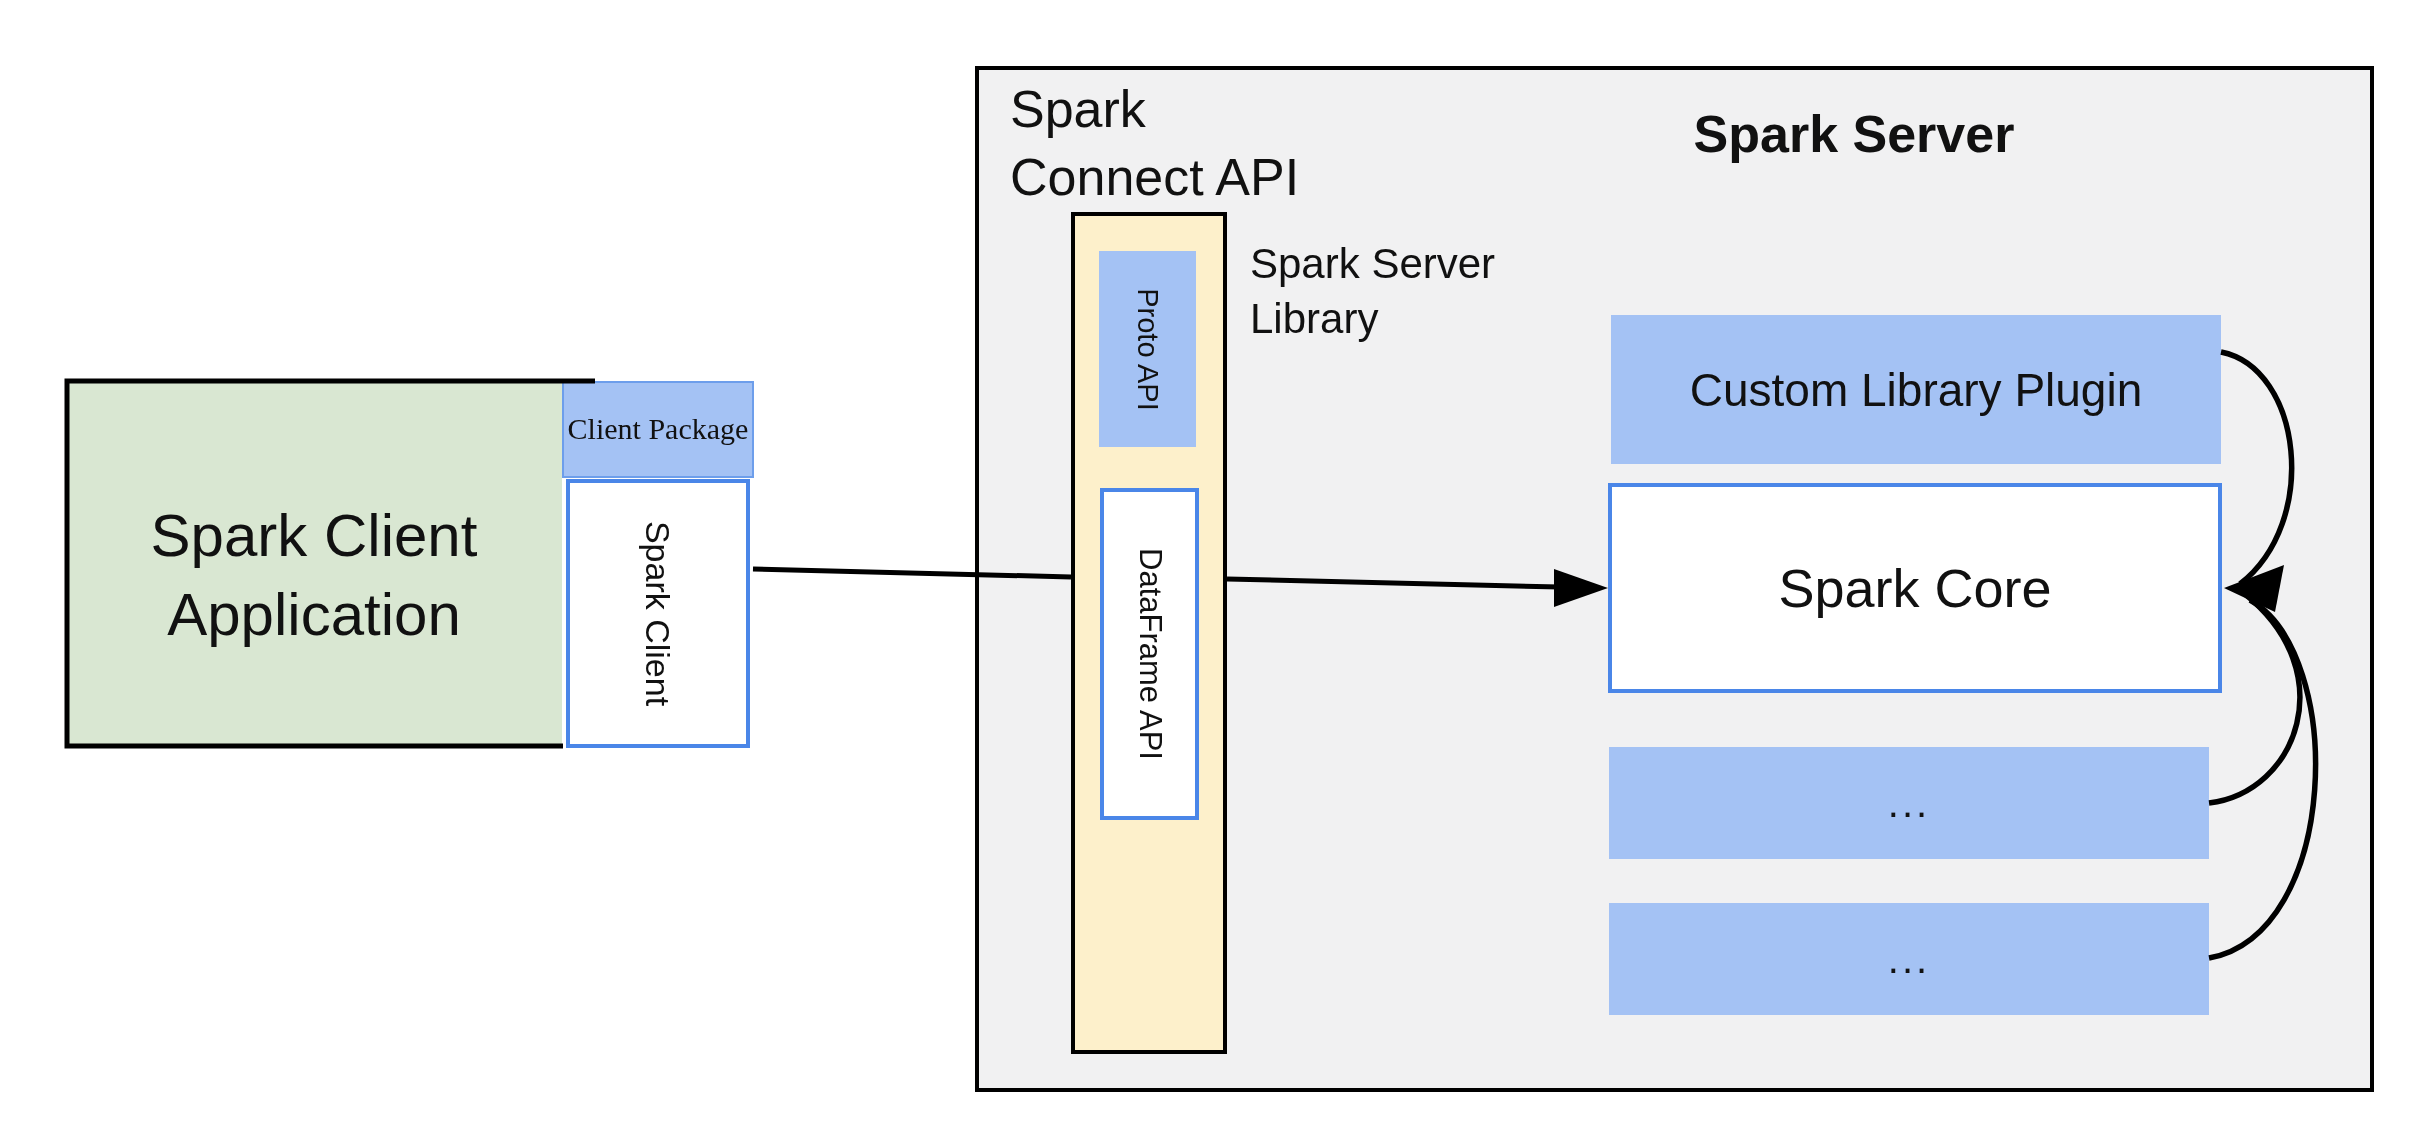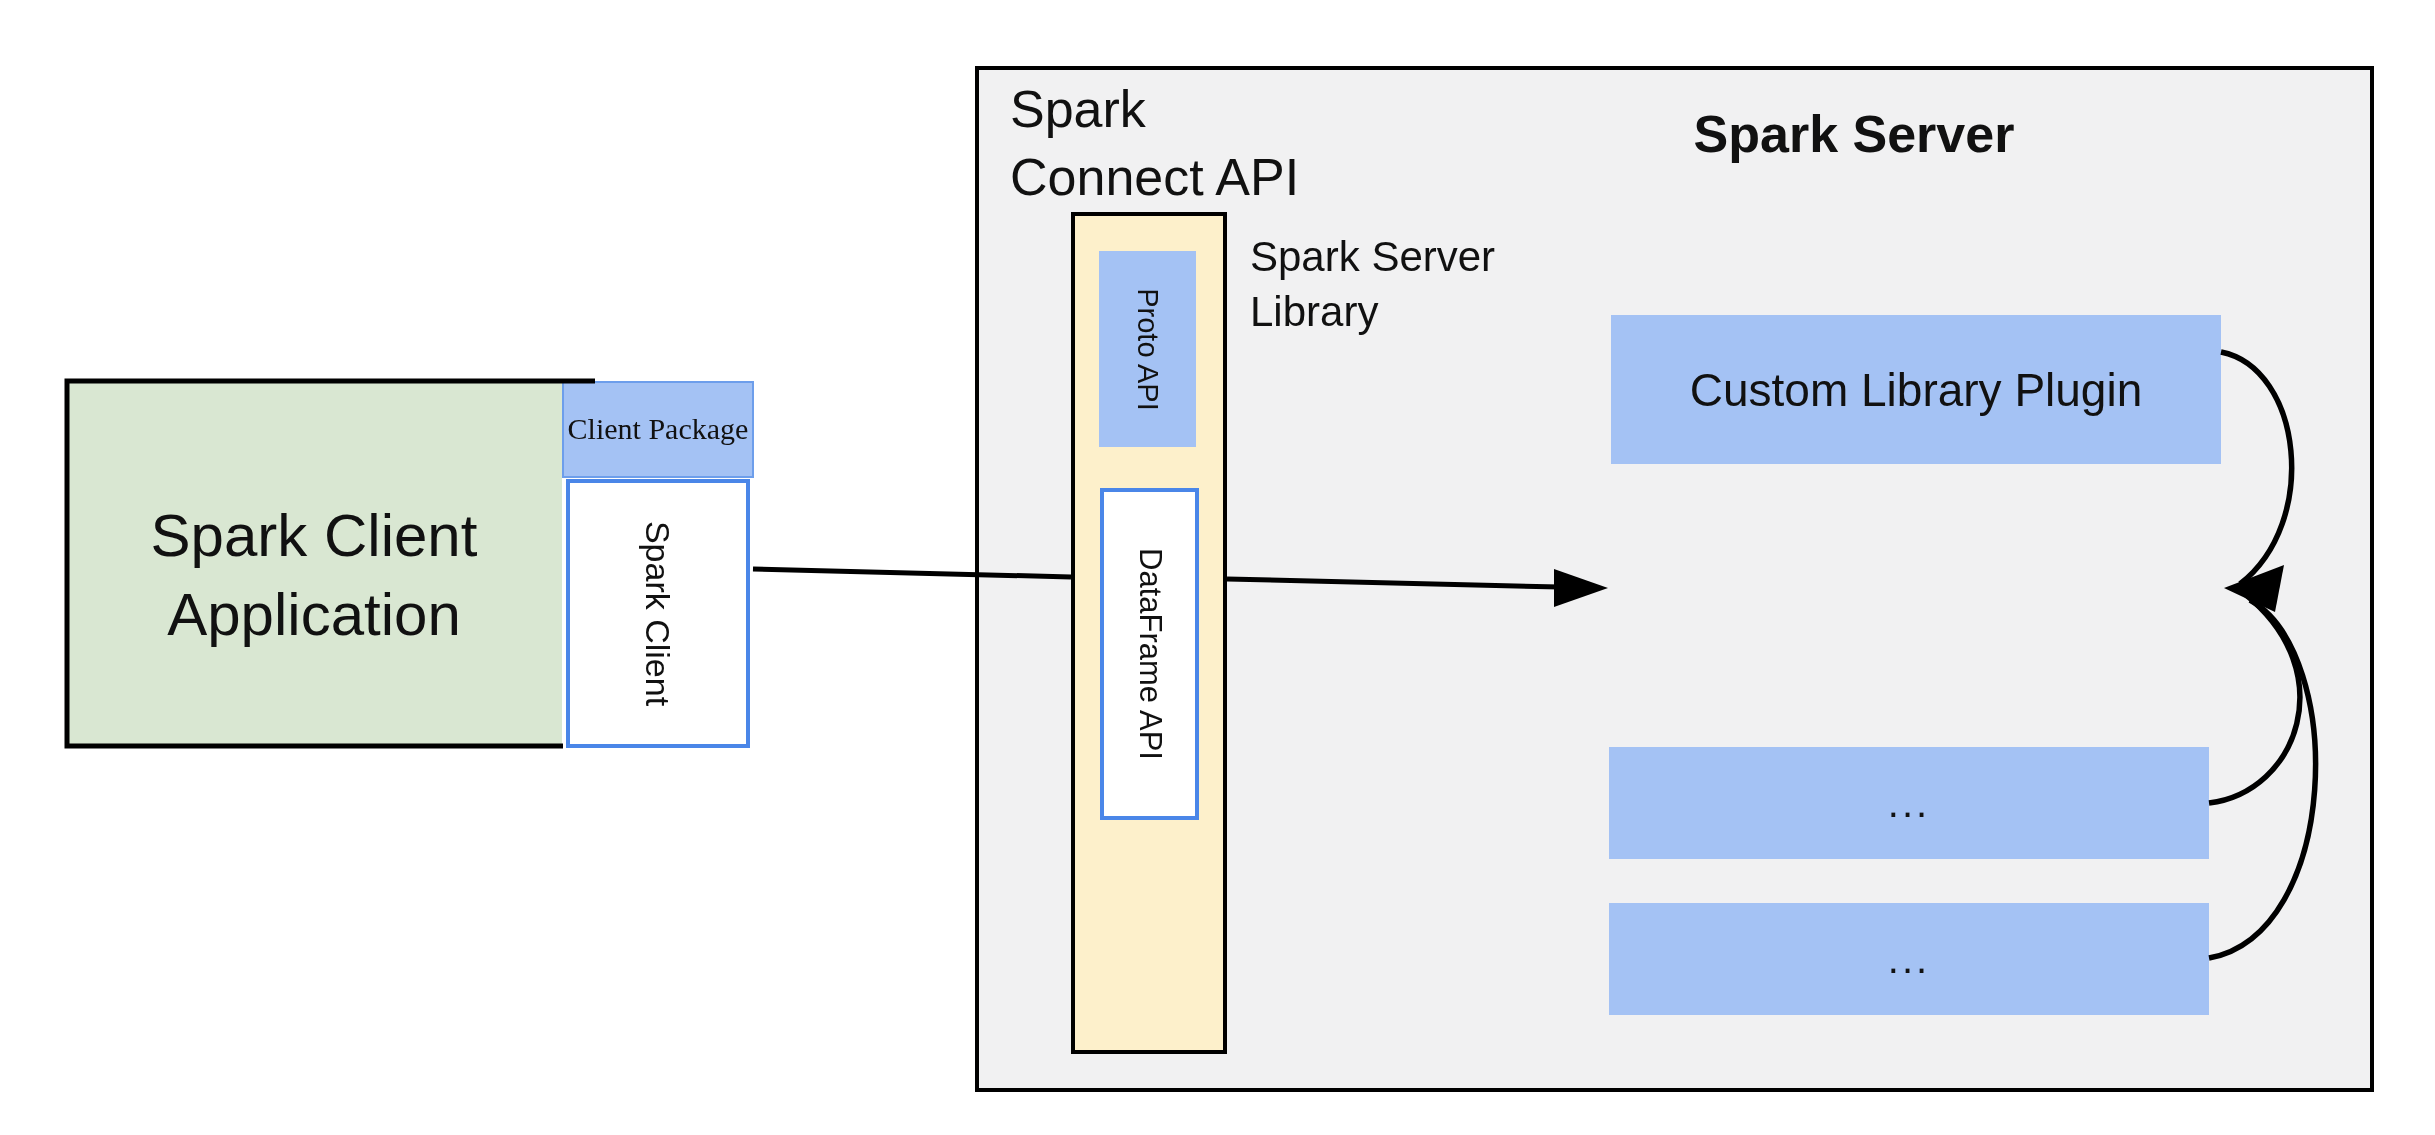--- a/index.html
+++ b/index.html
@@ -89,26 +89,29 @@
   <div class="abs box-yellow" style="left:1071px; top:212px; width:156px; height:842px;"></div>
 
   <div class="abs box-blue center-flex vertical-text t-vert-sm" style="left:1099px; top:251px; width:97px; height:196px;">
     <span>Proto API</span>
   </div>
 
   <div class="abs box-white center-flex vertical-text t-vert-md" style="left:1100px; top:488px; width:99px; height:332px;">
     <span>DataFrame API</span>
   </div>
 
-  <div class="abs t-sublabel" style="left:1250px; top:229px; width:320px;">Spark Server Library</div>
+  <div class="abs t-sublabel" style="left:1250px; top:236px; width:320px;">Spark Server Library</div>
 
   <div class="abs box-blue center-flex t-plugin" style="left:1611px; top:279px; width:610px; height:149px;margin-top:36px;">
     <span>Custom Library Plugin</span>
   </div>
 
+  <div class="abs box-white center-flex t-core" style="left:1608px; top:483px; width:614px; height:210px;">
+    <span>Spark Core</span>
+  </div>
 
   <div class="abs box-blue center-flex t-dots" style="left:1609px; top:747px; width:600px; height:112px;">
     <span>...</span>
   </div>
 
   <div class="abs box-blue center-flex t-dots" style="left:1609px; top:903px; width:600px; height:112px;">
     <span>...</span>
   </div>
 
   <div class="abs box-green" style="left:67px; top:379px; width:495px; height:369px;"></div>

